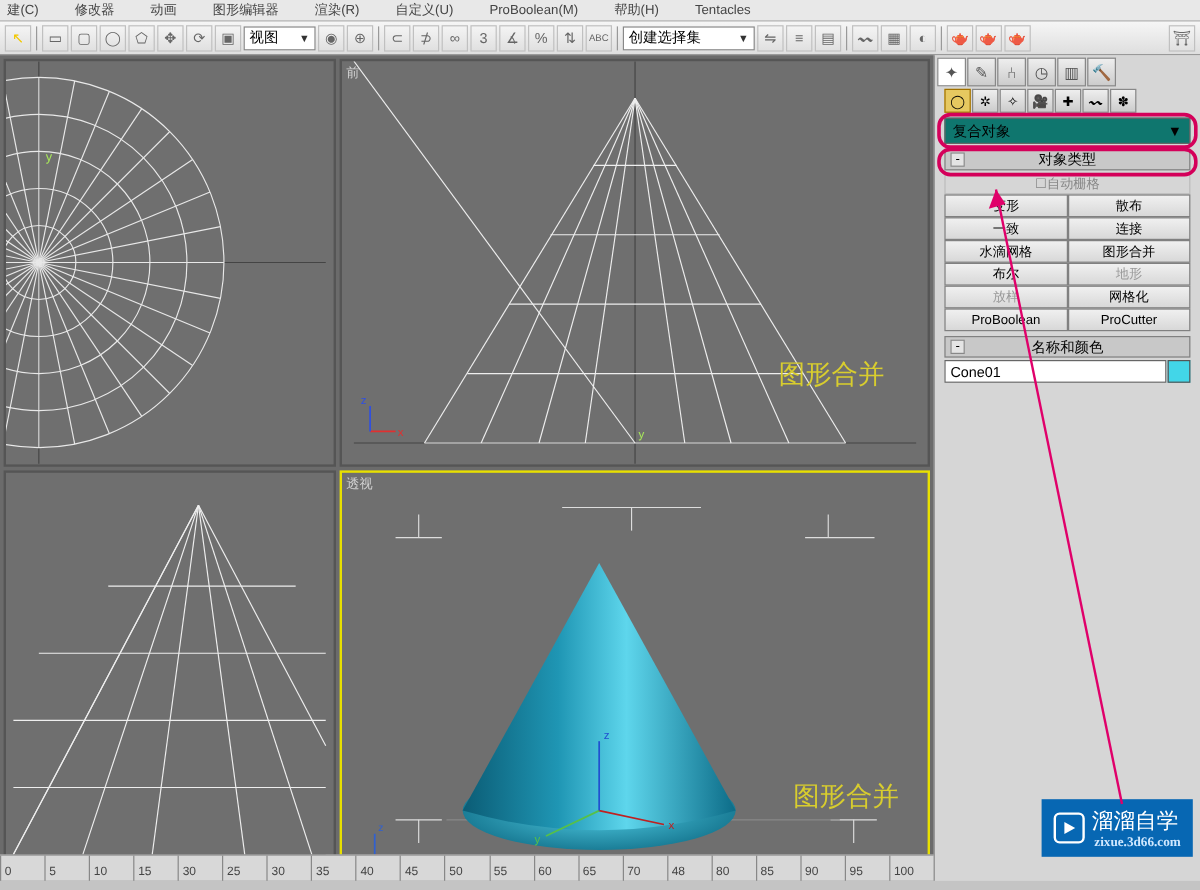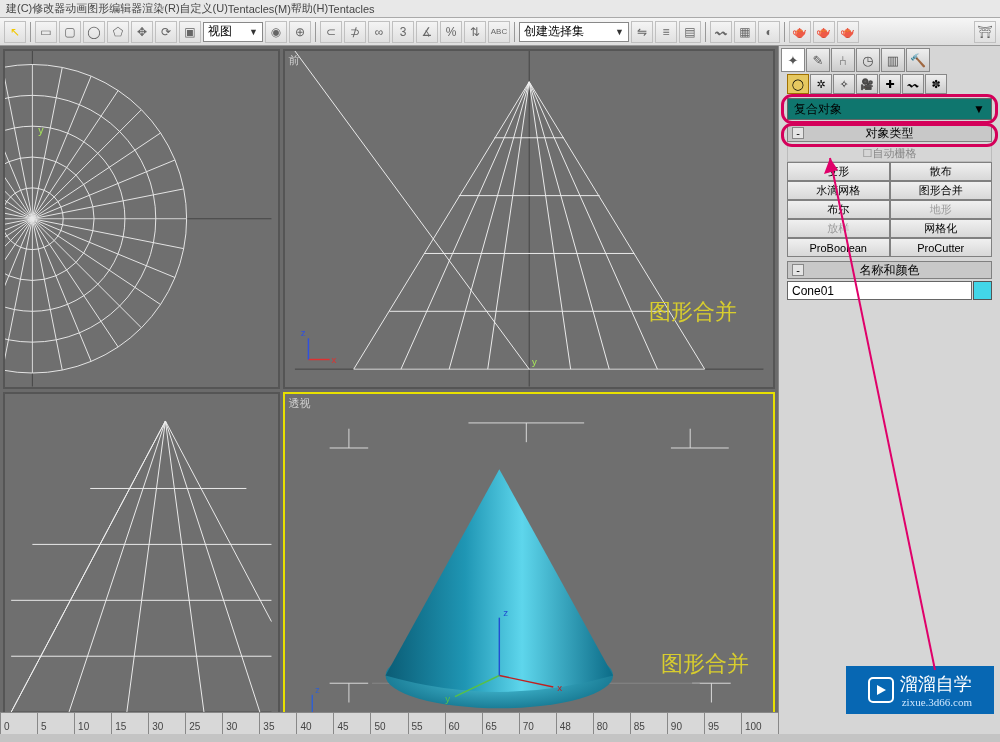--- a/index.html
+++ b/index.html
@@ -8,21 +8,21 @@
   font-family: "Microsoft YaHei", SimSun, Arial, sans-serif;
   font-size: 12px;
   background: #c4c4c4;
   overflow: hidden;
   position: relative;
 }
 .menubar {
   height: 18px;
   background: #e8e8e8;
   display: flex;
-  gap: 0;
+  gap: 30px;
   padding: 0 6px;
   font-size: 11px;
   color: #444;
   align-items: center;
   border-bottom: 1px solid #aaa;
 }
 .toolbar {
   height: 28px;
   background: linear-gradient(#f6f6f6,#dedede);
   border-bottom: 1px solid #999;
@@ -189,26 +189,26 @@
   border-left:1px solid #888;
   padding-left:3px;
   display:flex; align-items:flex-end;
   padding-bottom:2px;
 }
 .watermark {
   position:absolute;
   right:6px; bottom:28px;
   background:#0767b3;
   color:#fff;
-  padding:6px 22px;
+  padding:6px 10px;
   font-size:18px;
   display:flex; align-items:center; gap:6px;
   font-family: "Microsoft YaHei";
 }
-.watermark .sub { font-size:11px; color:#d0e8ff; margin-left:2px;}
+.watermark .sub { font-size:11px; color:#d0e8ff; margin-left:2px;font-weight:bold;}
 .playicon {
   width:26px; height:26px; border:2px solid #fff; border-radius:5px;
   display:flex; align-items:center; justify-content:center;
 }
 svg { display:block; }
 .arrow-line {
   position:absolute;
   pointer-events:none;
   z-index:50;
 }
@@ -216,21 +216,21 @@
 </head>
 <body>
 
 <div class="menubar">
   <span>建(C)</span>
   <span>修改器</span>
   <span>动画</span>
   <span>图形编辑器</span>
   <span>渲染(R)</span>
   <span>自定义(U)</span>
-  <span>Tentacles(M)</span>
+  <span>ProBoolean(M)</span>
   <span>帮助(H)</span>
   <span>Tentacles</span>
 </div>
 
 <div class="toolbar">
   <div class="tbtn arrow">↖</div>
   <div class="tbtn sep"></div>
   <div class="tbtn">▭</div>
   <div class="tbtn">▢</div>
   <div class="tbtn">◯</div>
@@ -472,20 +472,24 @@
       <div class="highlight-box" style="left:0px; top:-1px; right:0px; height:24px;"></div>
     </div>
 
     <div class="obj-types">
       <div class="auto-row">☐ <span>自动栅格</span></div>
       <div class="type-row">
           <div class="type-btn">变形</div>
           <div class="type-btn">散布</div>
         </div>
       <div class="type-row">
+          <div class="type-btn">一致</div>
+          <div class="type-btn">连接</div>
+        </div>
+      <div class="type-row">
           <div class="type-btn">水滴网格</div>
           <div class="type-btn">图形合并</div>
         </div>
       <div class="type-row">
           <div class="type-btn">布尔</div>
           <div class="type-btn disabled">地形</div>
         </div>
       <div class="type-row">
           <div class="type-btn disabled">放样</div>
           <div class="type-btn">网格化</div>

